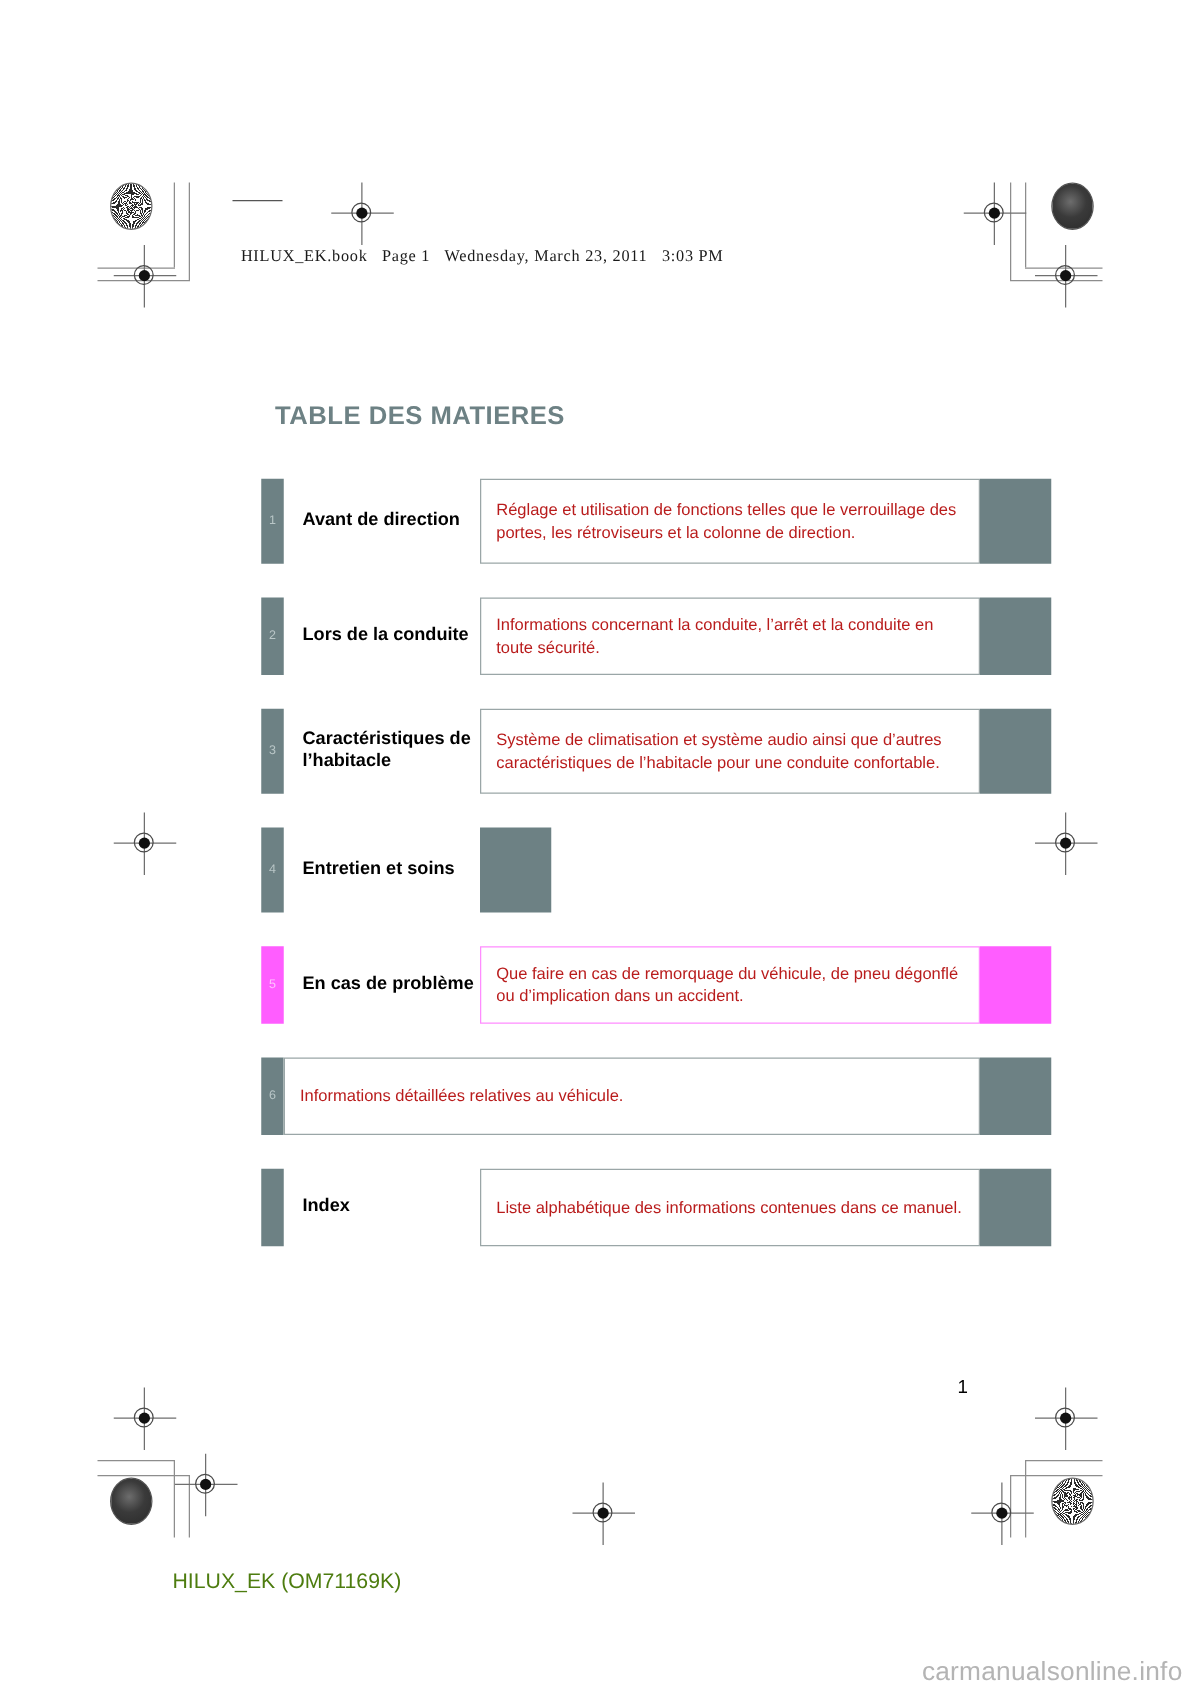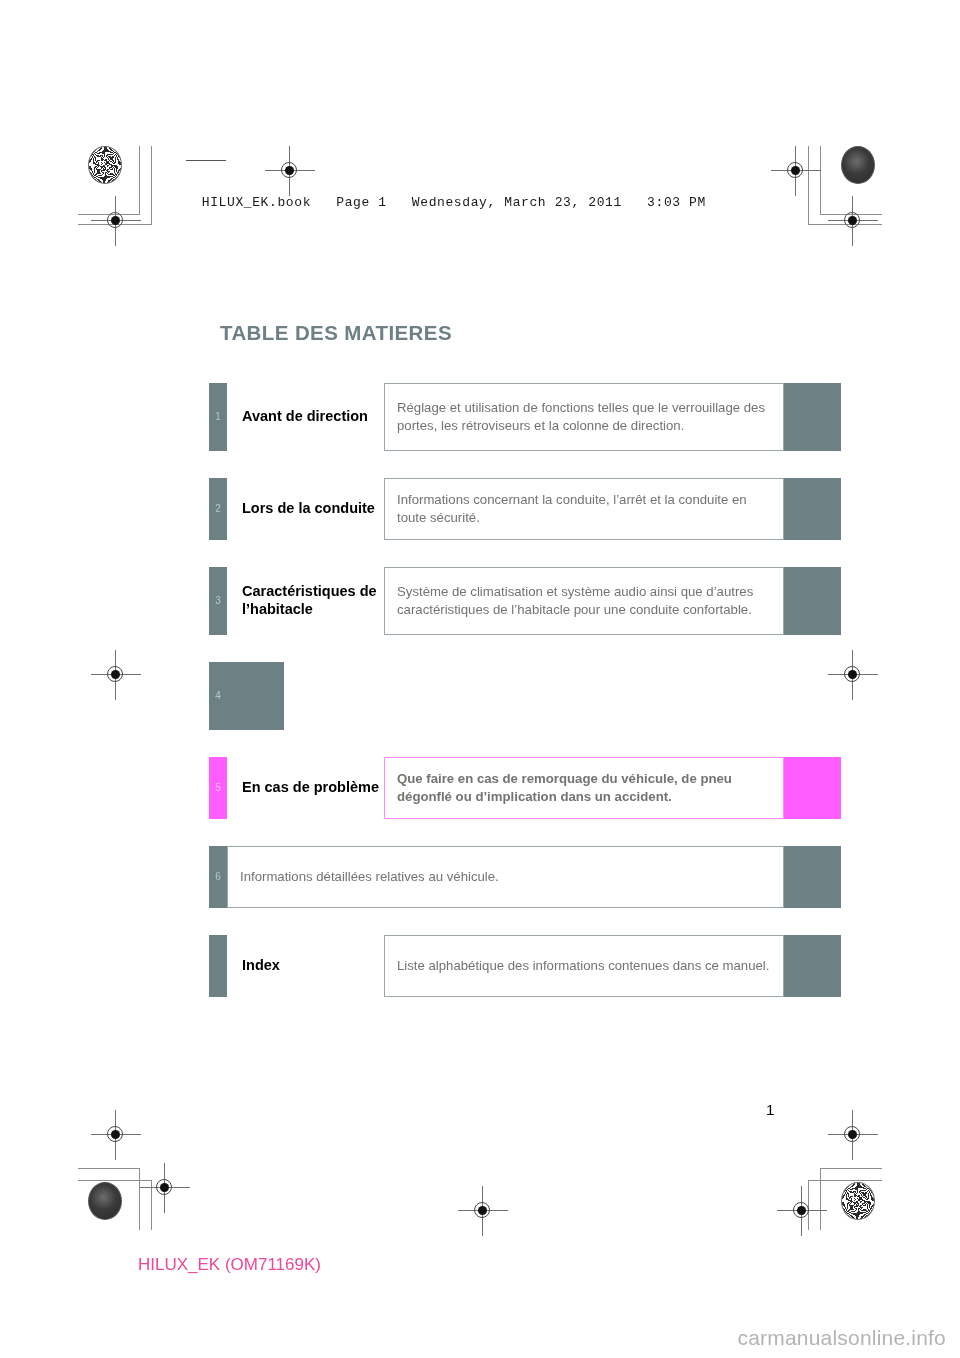--- a/index.html
+++ b/index.html
@@ -78,21 +78,21 @@
     background: radial-gradient(circle at 45% 40%, #6d6d6d 0%, #3a3a3a 45%, #2a2a2a 100%);
     border: 1px solid #555555;
     box-sizing: border-box;
   }
 
   
   .book-header {
     position: absolute;
     left: 185px;
     top: 165px;
-    font-family: Liberation Mono, monospace;
+    font-family: Liberation Serif, serif;
     font-size: 13px;
     letter-spacing: 0.6px;
     color: #1a1a1a;
     white-space: pre;
   }
   .book-header .rule-over {
     position: absolute;
     left: 1px;
     top: -5px;
     width: 40px;
@@ -159,25 +159,24 @@
   .desc-cell {
     flex: 1 1 auto;
     display: flex;
     align-items: center;
     background: #ffffff;
     border: 1px solid #9aa6a7;
     box-sizing: border-box;
     padding: 6px 10px 6px 12px;
     font-size: 13.2px;
     line-height: 1.40;
-    color: #737373;
+    color: #b91c1c;
   }
   .toc-row.accent .desc-cell {
     border-color: #ff8cff;
-    font-weight: bold;
   }
 
   .end-block {
     flex: 0 0 57px;
     background: #6d8184;
   }
   .toc-row.accent .end-block {
     background: #ff5dff;
   }
 
@@ -189,21 +188,21 @@
     font-size: 15px;
     color: #000000;
   }
 
   
   .doc-footer {
     position: absolute;
     left: 138px;
     top: 1255px;
     font-size: 17px;
-    color: #ec4899;
+    color: #4d7c0f;
   }
 
   .watermark {
     position: absolute;
     right: 14px;
     bottom: 8px;
     font-size: 21px;
     color: #b4b4b4;
     letter-spacing: 0.2px;
   }
@@ -339,20 +338,21 @@
     </div>
     <div class="chapter-name">Caractéristiques de l’habitacle</div>
     <div class="desc-cell">Système de climatisation et système audio ainsi que d’autres caractéristiques de l’habitacle pour une conduite confortable.</div>
     <div class="end-block"></div>
   </div>
 
   <div class="toc-row tall">
     <div class="tab-chip">
       <span>4</span>
     </div>
+    <div class="chapter-name">Entretien et soins</div>
     <div class="end-block"></div>
   </div>
 
   <div class="toc-row accent">
     <div class="tab-chip">
       <span>5</span>
     </div>
     <div class="chapter-name">En cas de problème</div>
     <div class="desc-cell">Que faire en cas de remorquage du véhicule, de pneu dégonflé ou d’implication dans un accident.</div>
     <div class="end-block"></div>

